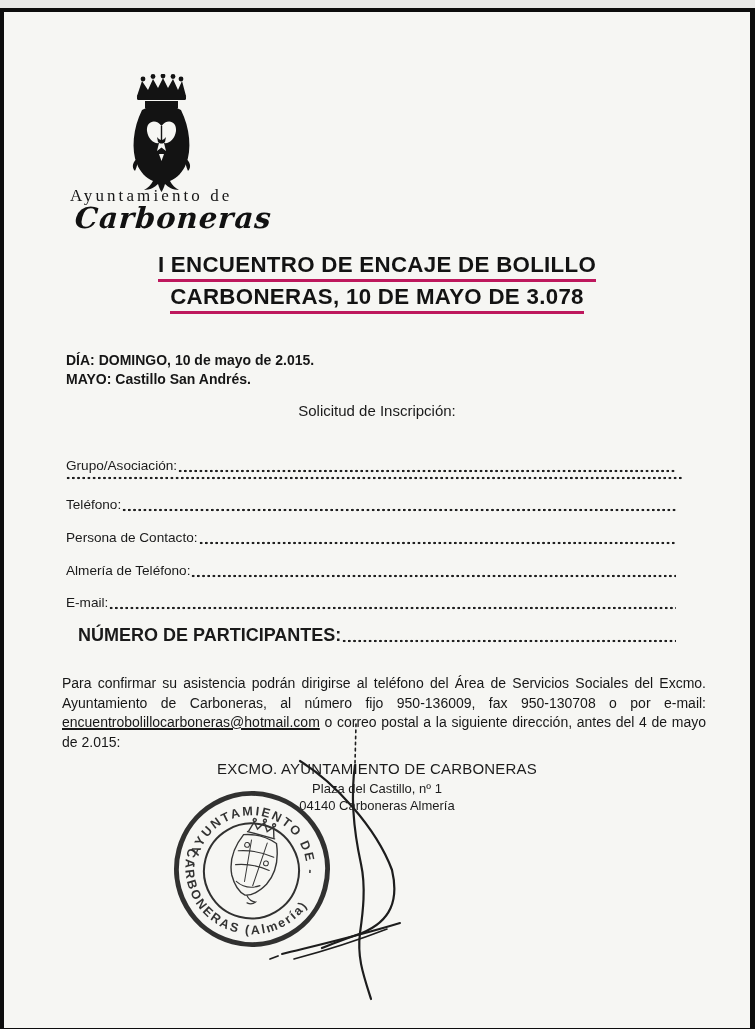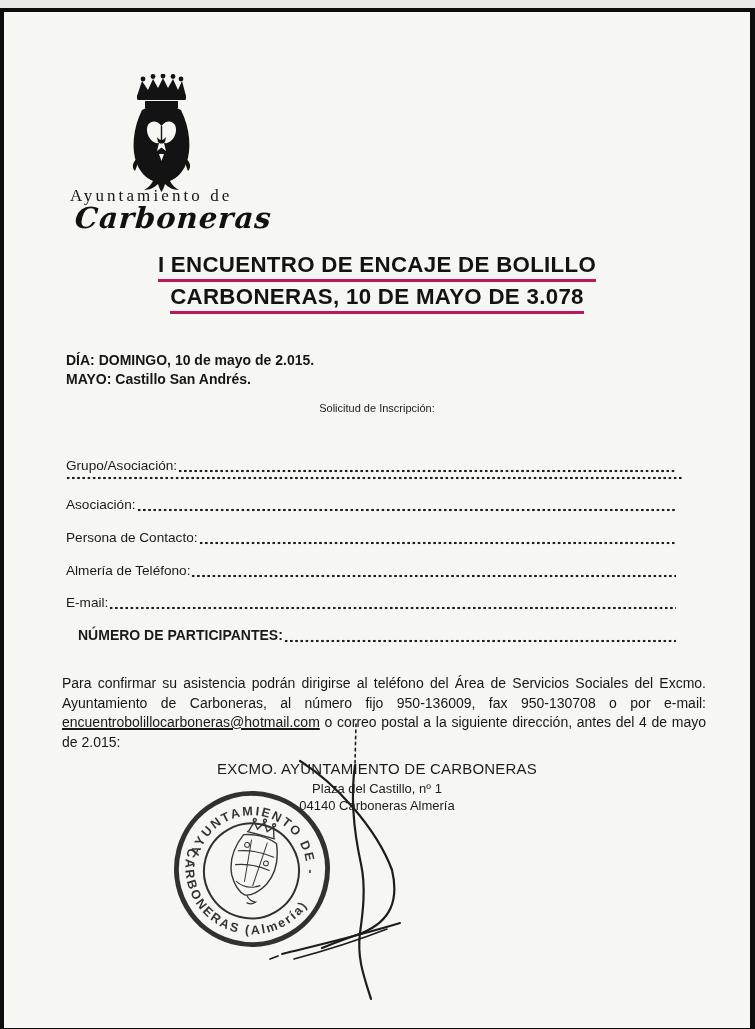--- a/index.html
+++ b/index.html
@@ -34,25 +34,25 @@
   .title .tline {
     display:inline-block;
     font-size:22.3px; font-weight:bold; letter-spacing:.3px; color:#131313;
     border-bottom:3px solid #be185d; padding-bottom:1px; line-height:26px;
     white-space:nowrap;
   }
   .title .t2 { margin-top:2px; }
   
   .event { position:absolute; left:62px; top:339px; font-size:14px; font-weight:bold; line-height:18.5px; color:#161616; }
   
-  .form-heading { position:absolute; left:0; top:390px; width:100%; text-align:center; font-size:11px; color:#1a1a1a; }
+  .form-heading { position:absolute; left:0; top:390px; width:100%; text-align:center; font-size:15px; color:#1a1a1a; }
   .fields { position:absolute; left:62px; top:429px; width:610px; }
   .frow { position:absolute; left:0; right:0; display:flex; align-items:flex-end; height:17px; }
   .frow .lbl { white-space:nowrap; font-size:13.6px; color:#1a1a1a; line-height:17px; }
-  .frow.bold .lbl { font-weight:bold; font-size:14px;padding-left:12px; }
+  .frow.bold .lbl { font-weight:bold; font-size:18px;padding-left:12px; }
   .leader {
     flex:1 1 auto; height:16px; margin-left:1px;
     background-image:radial-gradient(circle at 2px 13px, #1f1f1f 1.15px, rgba(0,0,0,0) 1.55px);
     background-size:5.2px 16px; background-repeat:repeat-x;
   }
   .leader-full { position:absolute; left:0; right:-6px; height:16px;
     background-image:radial-gradient(circle at 2px 13px, #1f1f1f 1.15px, rgba(0,0,0,0) 1.55px);
     background-size:5.2px 16px; background-repeat:repeat-x;
   }
   .r0{top:16px} .rdots{top:24px} .r1{top:55px} .r2{top:88px} .r3{top:121px} .r4{top:153px} .r5{top:186px}
@@ -120,21 +120,21 @@
 
   <div class="form-heading">Solicitud de Inscripción:</div>
 
   <div class="fields">
     <div class="frow r0">
       <span class="lbl">Grupo/Asociación:</span>
       <span class="leader"></span>
     </div>
     <div class="leader-full rdots" style="top:24px;"></div>
     <div class="frow r1">
-      <span class="lbl">Asociación:</span>
+      <span class="lbl">Teléfono:</span>
       <span class="leader"></span>
     </div>
     <div class="frow r2">
       <span class="lbl">Persona de Contacto:</span>
       <span class="leader"></span>
     </div>
     <div class="frow r3">
       <span class="lbl">Almería de Teléfono:</span>
       <span class="leader"></span>
     </div>

